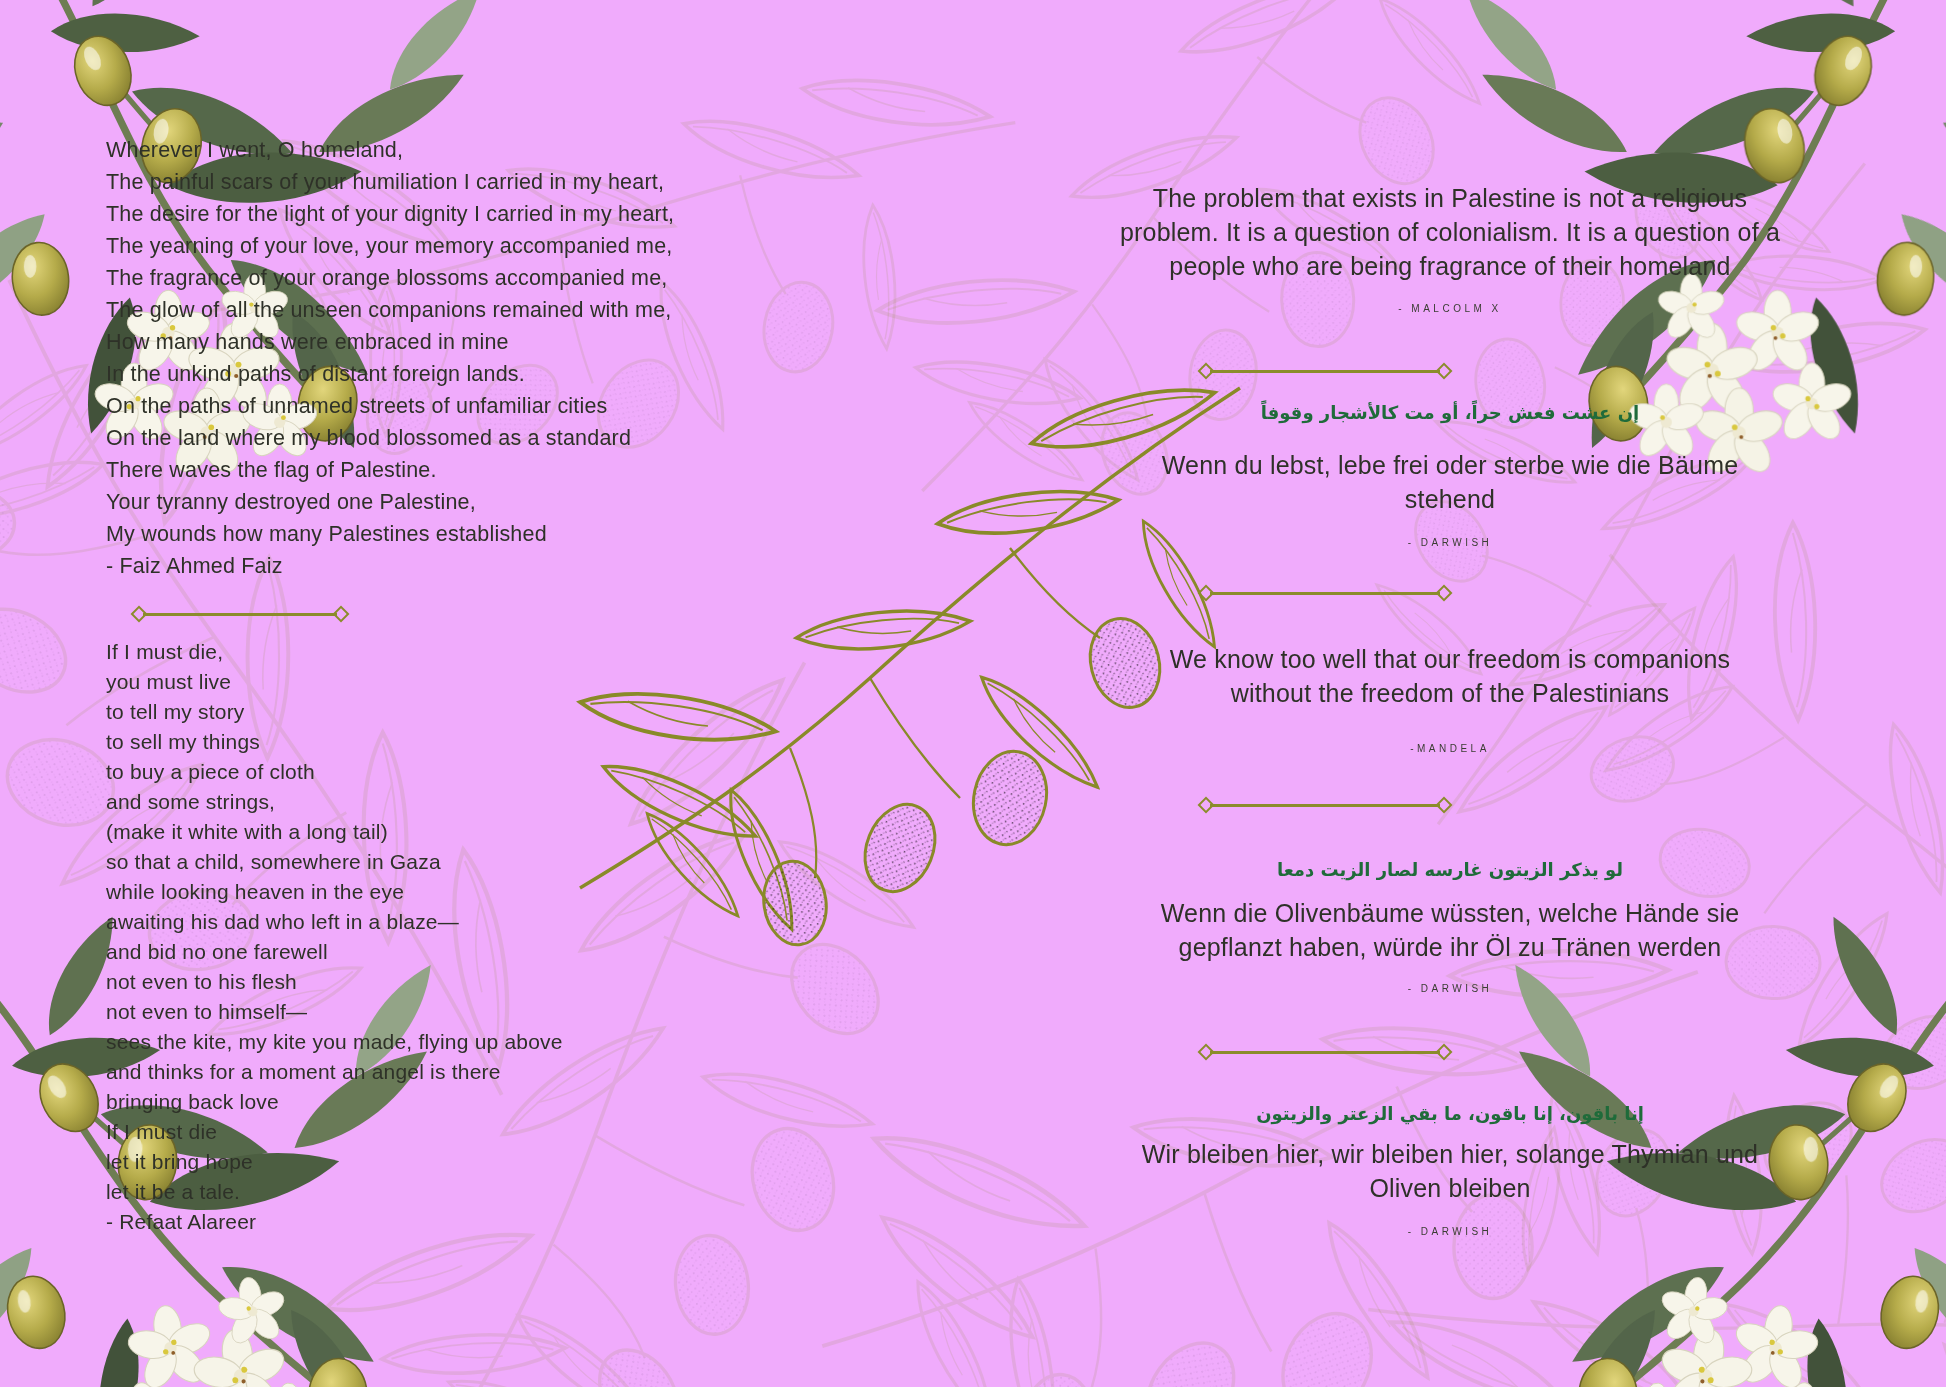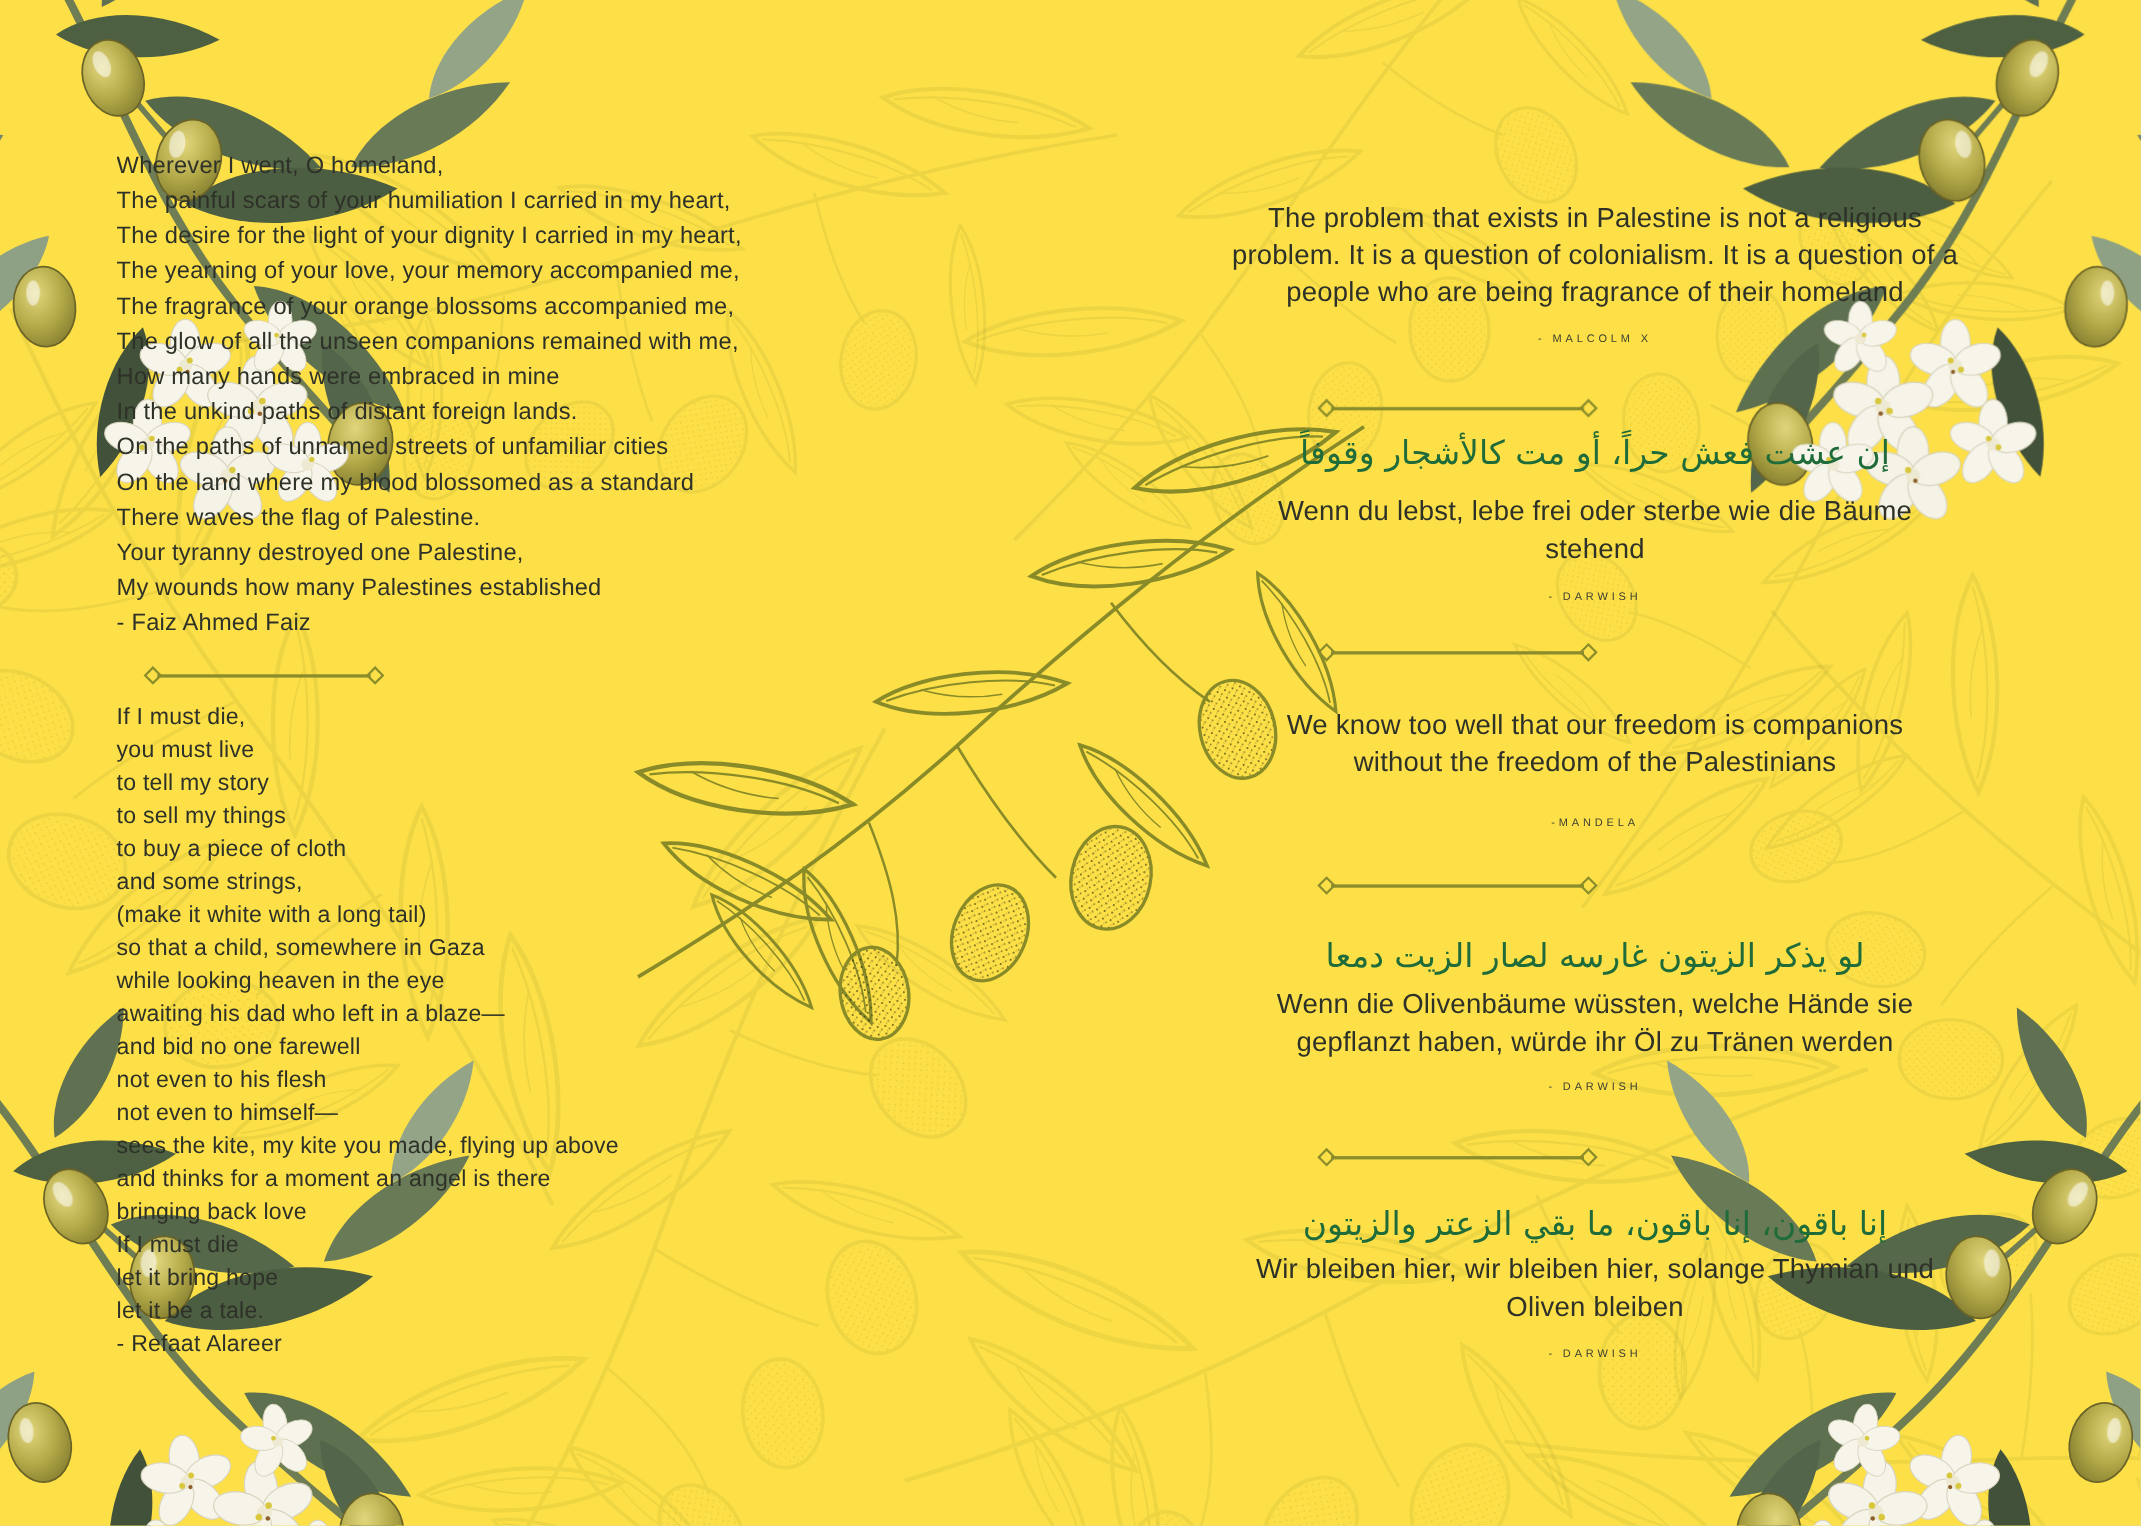--- a/index.html
+++ b/index.html
@@ -1,20 +1,20 @@
 <!DOCTYPE html>
 <html><head>
 <meta charset="utf-8">
 <style>
   html,body{margin:0;padding:0;}
   body{background:#d8d4bb;}
   .page{
     position:relative;
     width:1946px;height:1387px;
-    background:#fde047;
+    background:#f0abfc;
     overflow:hidden;
     font-family:"Liberation Sans","DejaVu Sans",sans-serif;
     color:#2e3128;
   }
   
   .bg-branch{position:absolute;color:#8b8c2b;opacity:.13;pointer-events:none;}
   .center-branch{position:absolute;left:540px;top:358px;color:#898a28;pointer-events:none;}
   .corner{position:absolute;pointer-events:none;}
   .corner.tl{left:-24px;top:-34px;}
   .corner.tr{right:-24px;top:-34px;transform:scaleX(-1);}
@@ -27,21 +27,21 @@
     font-size:21.5px;line-height:32px;
     letter-spacing:.2px;
     color:#2e3128;
   }
   .poem.p2{font-size:21px;line-height:30px;}
   .right-col{position:absolute;left:1100px;top:0;width:700px;}
   .right-col > div{position:absolute;width:100%;text-align:center;}
   .quote{font-size:25px;line-height:34px;letter-spacing:.2px;color:#2e3128;}
   .quote.malcolm{line-height:34px;}
   .arabic{
-    direction:rtl;font-size:30px;line-height:34px;font-weight:normal;
+    direction:rtl;font-size:18px;line-height:34px;font-weight:bold;
     color:#1f6b3a;font-family:"DejaVu Sans",sans-serif;
   }
   .attr{
     font-size:10px;letter-spacing:3.5px;color:#3a3d32;
     text-transform:uppercase;
   }
   
   .divider{position:absolute;display:flex;align-items:center;height:14px;}
   .divider .dmd{
     width:8px;height:8px;border:2.5px solid #8b8c2b;

